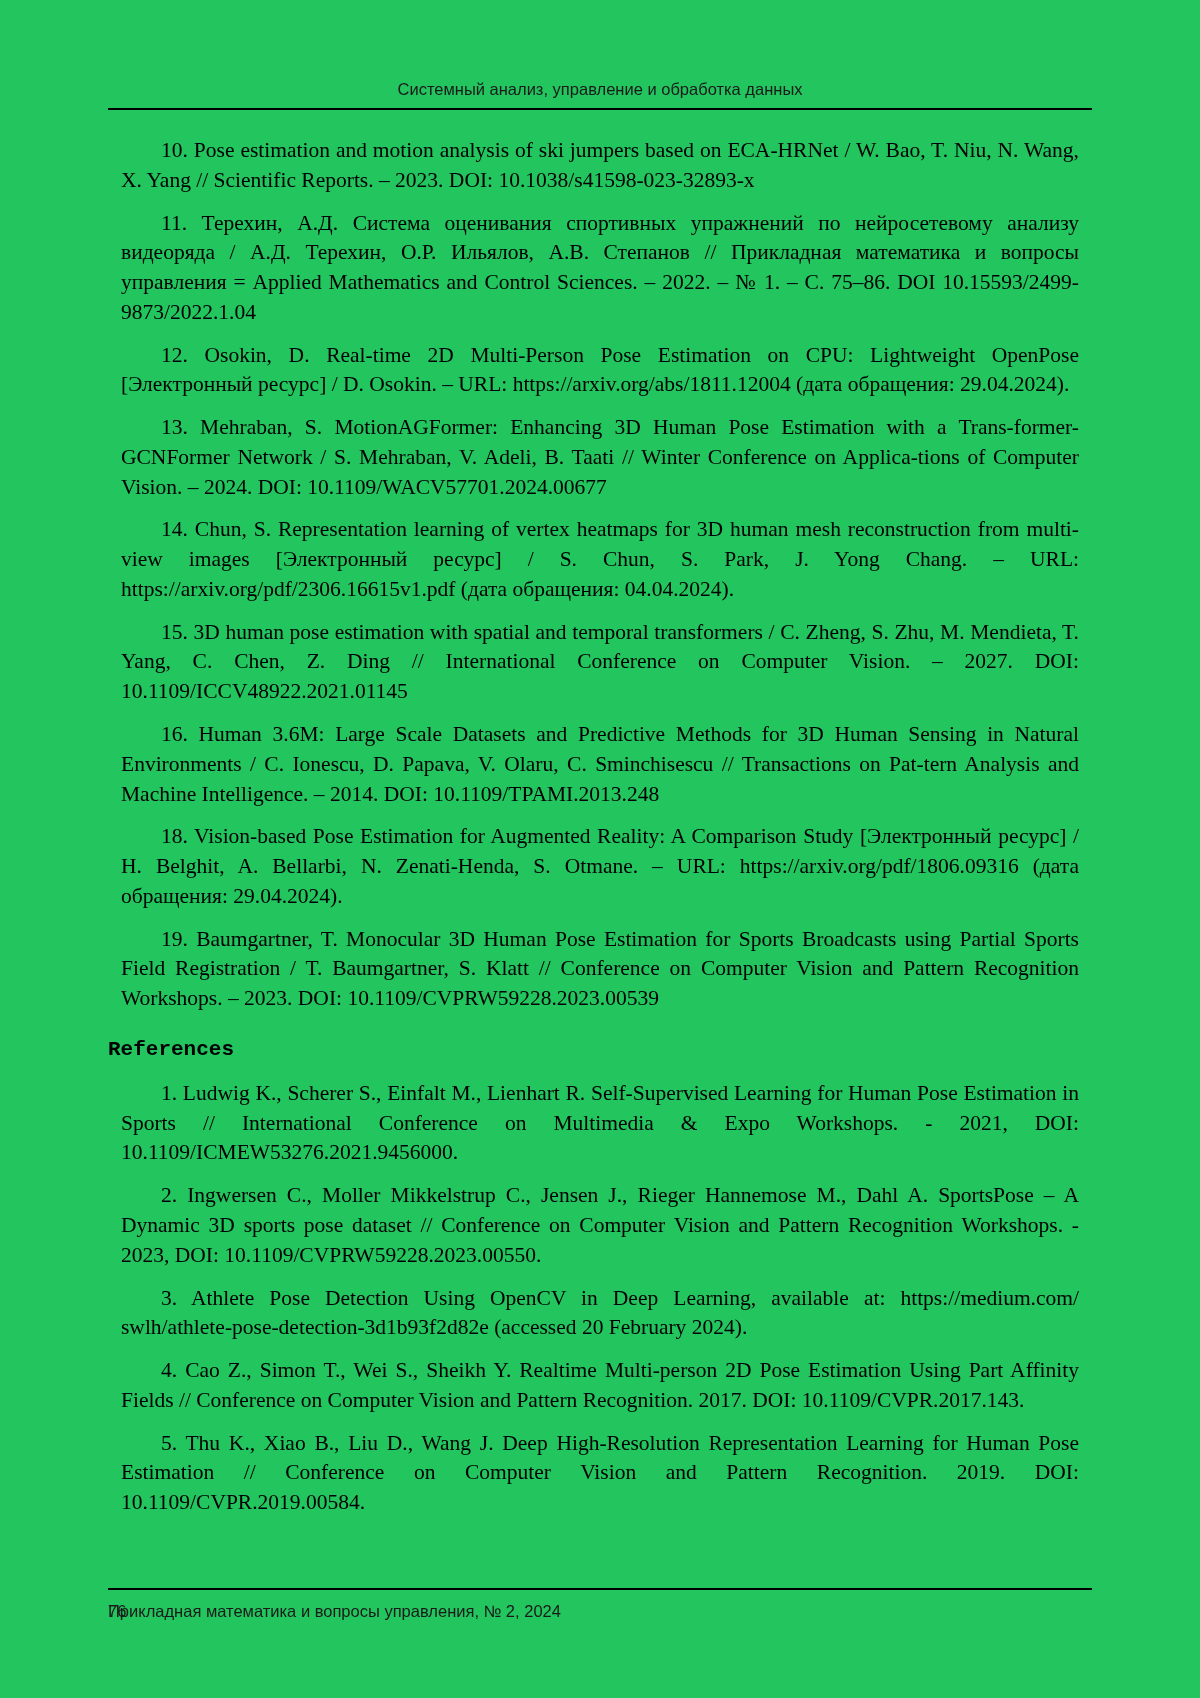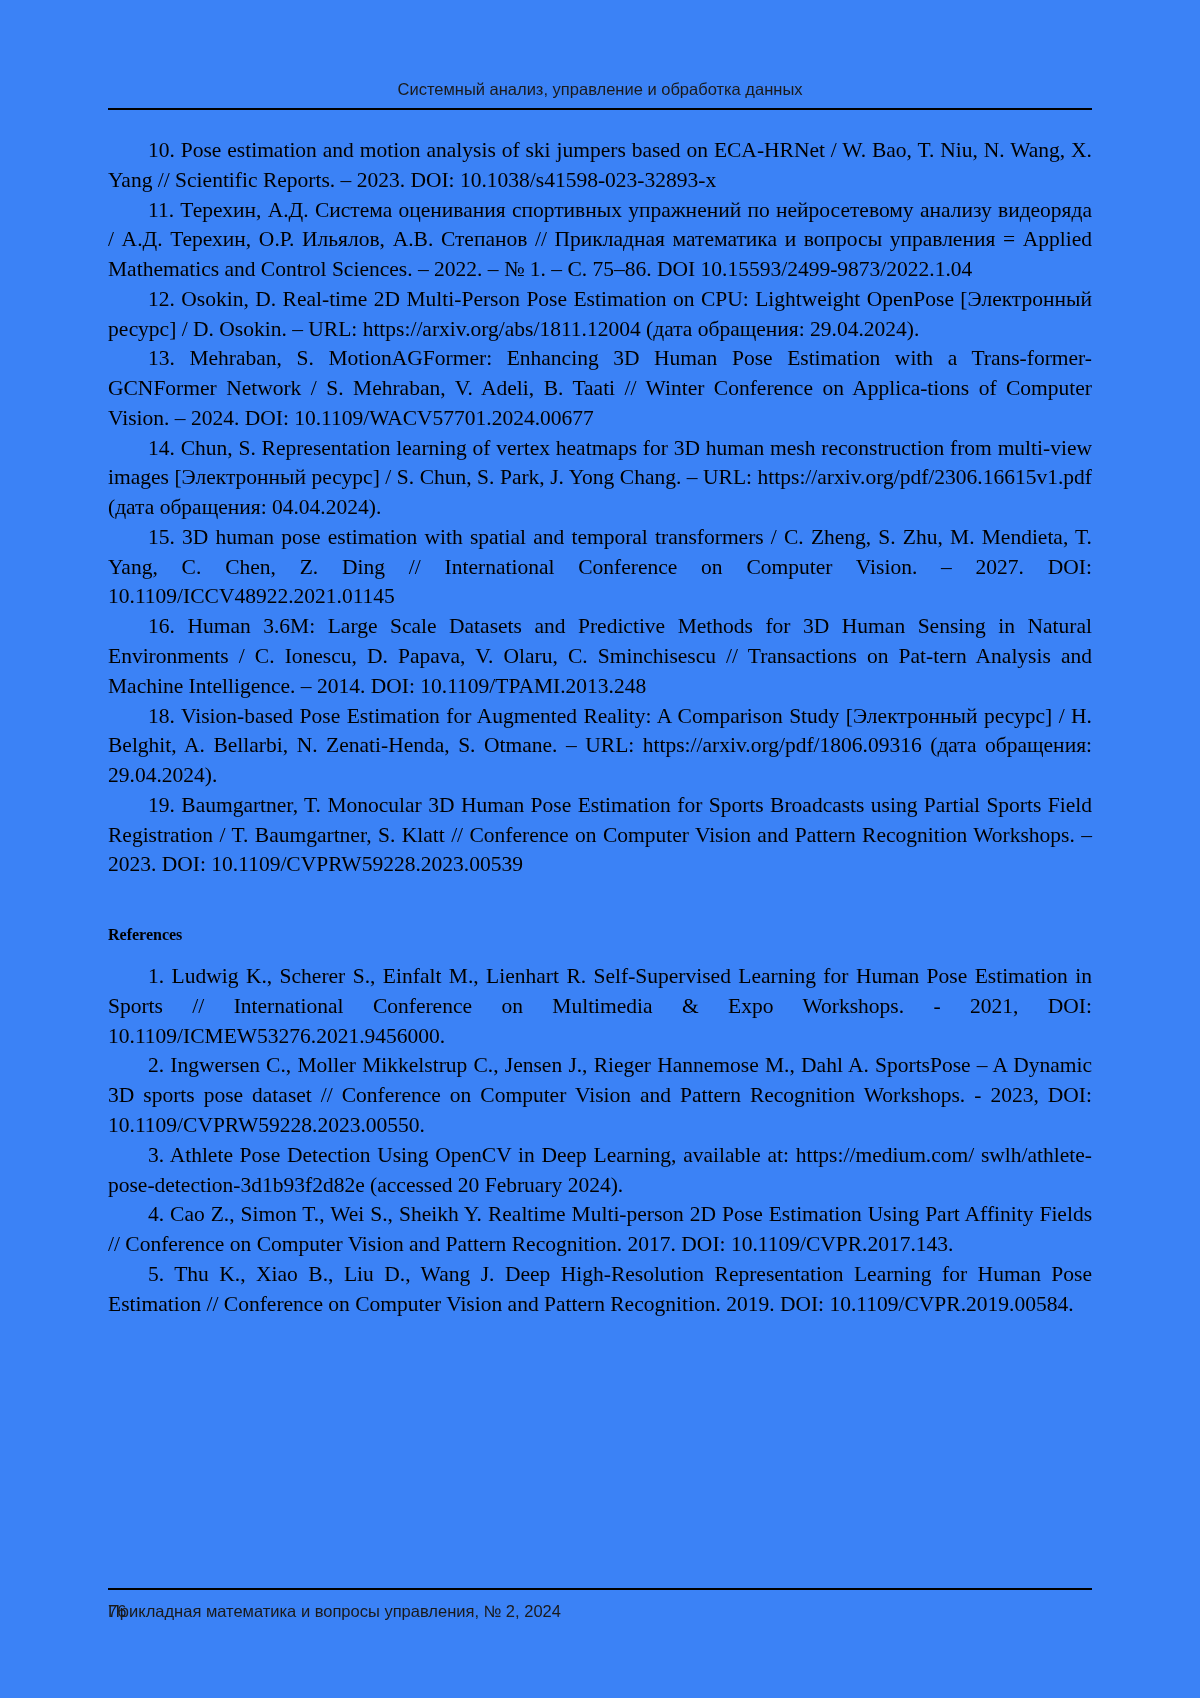--- a/index.html
+++ b/index.html
@@ -4,21 +4,21 @@
 <style>
   html, body {
     margin: 0;
     padding: 0;
     background: #ffffff;
   }
   .page {
     width: 1200px;
     height: 1698px;
     position: relative;
-    background: #3b82f6;
+    background: #22c55e;
     font-family: "Liberation Serif", serif;
     color: #000000;
     box-sizing: border-box;
   }
   .content {
     position: absolute;
     left: 108px;
     right: 108px;
     top: 80px;
   }
@@ -27,32 +27,32 @@
     font-family: "Liberation Sans", sans-serif;
     font-size: 16.5px;
     color: #1a1a1a;
     padding-bottom: 9px;
   }
   .rule-top {
     border-bottom: 2px solid #000;
     margin-bottom: 26px;
   }
   p.ref {
-    margin: 0;
+    margin: 13px;
     text-indent: 40px;
     text-align: justify;
     font-size: 21.5px;
     line-height: 1.385;
     hyphens: manual;
   }
   .section-title {
-    font-family: Liberation Serif, serif;
+    font-family: Liberation Mono, monospace;
     font-weight: bold;
-    font-size: 16px;
-    margin: 46px 0 18px 0;
+    font-size: 21px;
+    margin: 24px 0 18px 0;
   }
   .footer {
     position: absolute;
     left: 108px;
     right: 108px;
     bottom: 74px;
   }
   .rule-bottom {
     border-bottom: 2px solid #000;
     margin-bottom: 12px;

